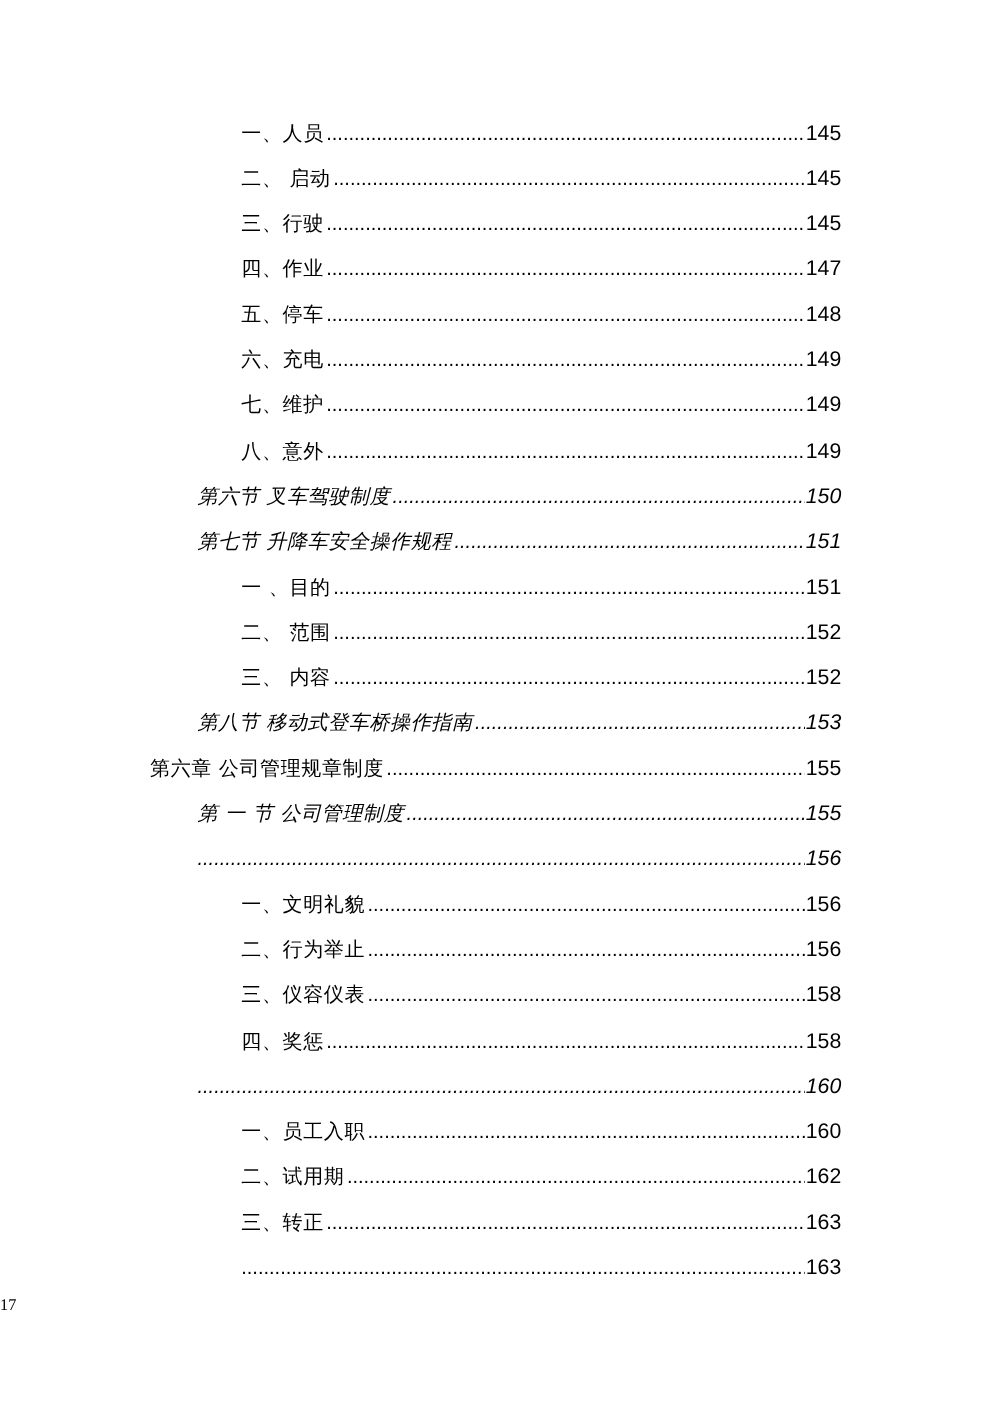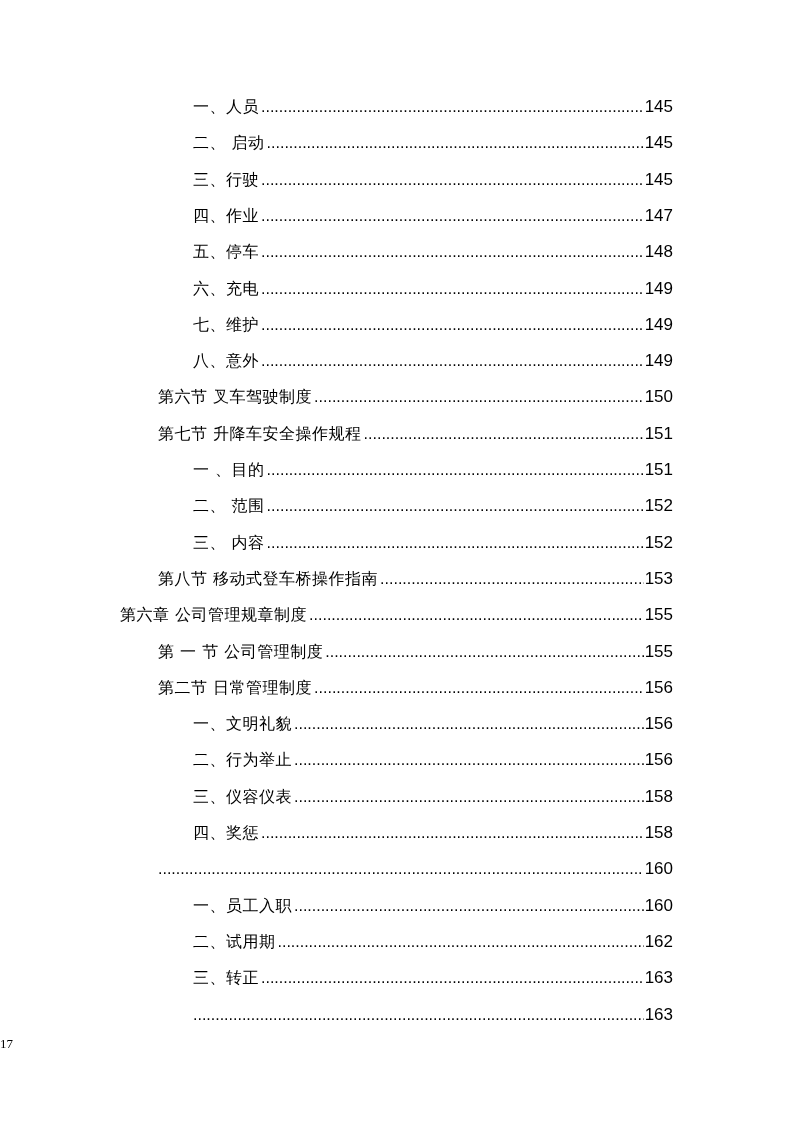--- a/index.html
+++ b/index.html
@@ -32,21 +32,21 @@
       line-height: 36px;
     }
     .toc-row .entry {
       display: flex;
       align-items: baseline;
       position: absolute;
       right: 121px;
       white-space: nowrap;
     }
     .toc-row.lvl-0 .entry { left: 120px; }
-    .toc-row.lvl-1 .entry { left: 158px; }
+    .toc-row.lvl-1 .entry { left: 158px; font-style: italic; }
     .toc-row.lvl-2 .entry { left: 193px; }
     .entry .title {
       flex: 0 0 auto;
       letter-spacing: 0.5px;
       padding-right: 2px;
     }
     .entry .leader {
       flex: 1 1 auto;
       overflow: hidden;
       white-space: nowrap;
@@ -186,21 +186,20 @@
   </div>
   <div class="toc-row lvl-1" style="top:544.5px">
     <div class="entry">
         <span class="title">第 一 节 公司管理制度</span>
         <span class="leader"></span>
         <span class="page">155</span>
       </div>
   </div>
   <div class="toc-row lvl-1" style="top:580.8px">
     <div class="entry">
-        <span class="title">第二节 日常管理制度</span>
         <span class="leader"></span>
         <span class="page">156</span>
       </div>
   </div>
   <div class="toc-row lvl-2" style="top:617.1px">
     <div class="entry">
         <span class="title">一、文明礼貌</span>
         <span class="leader"></span>
         <span class="page">156</span>
       </div>

